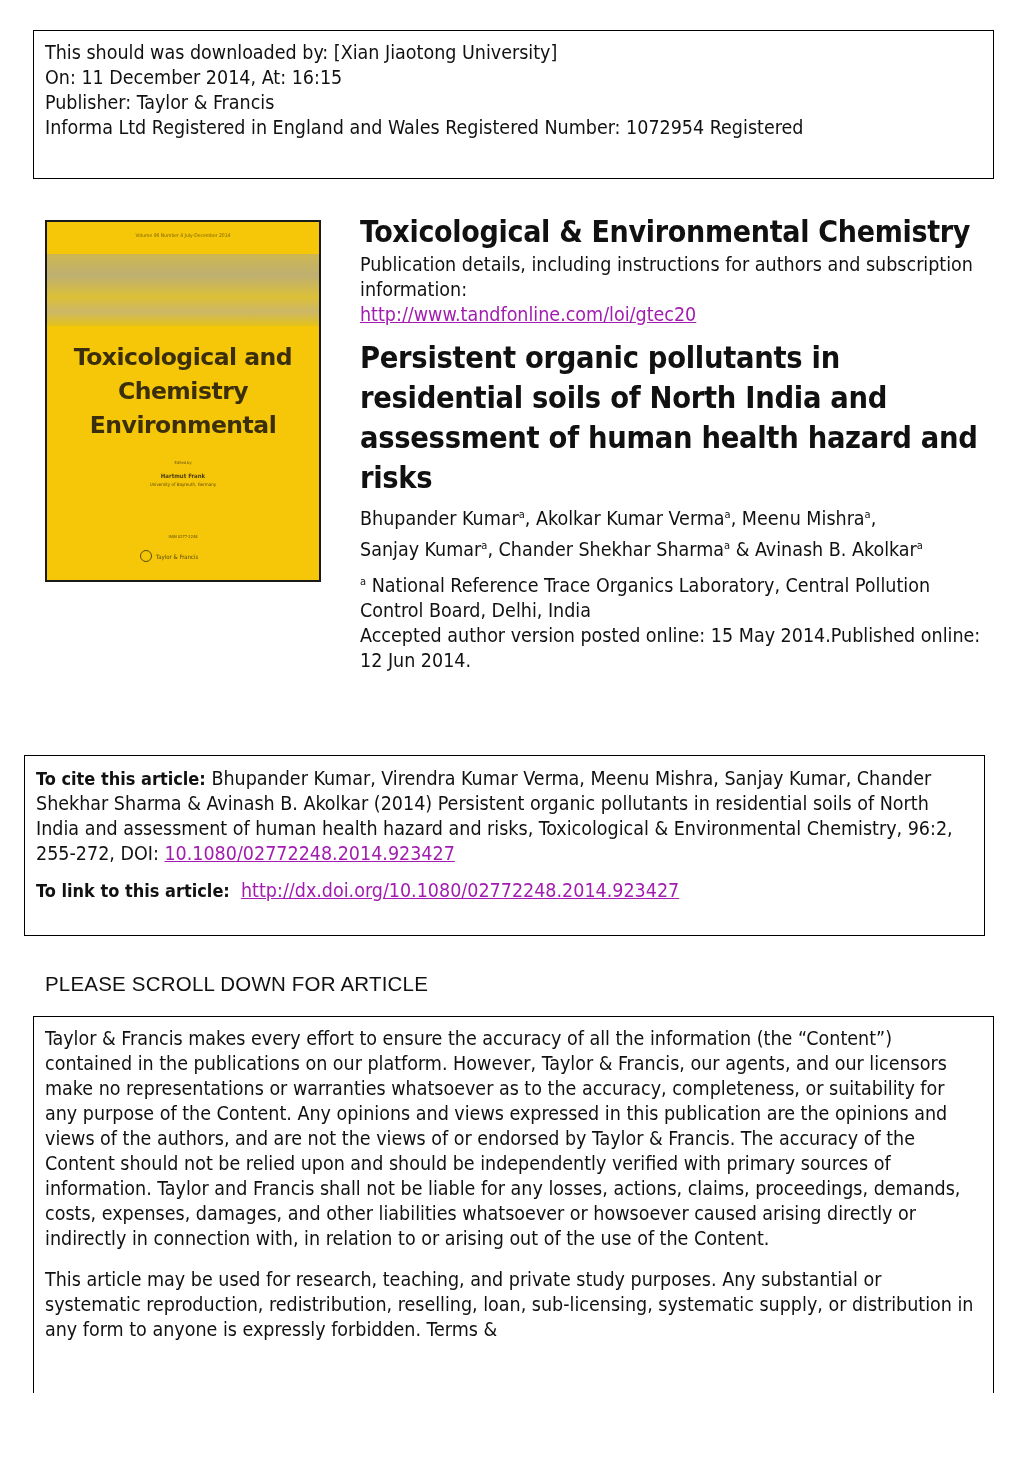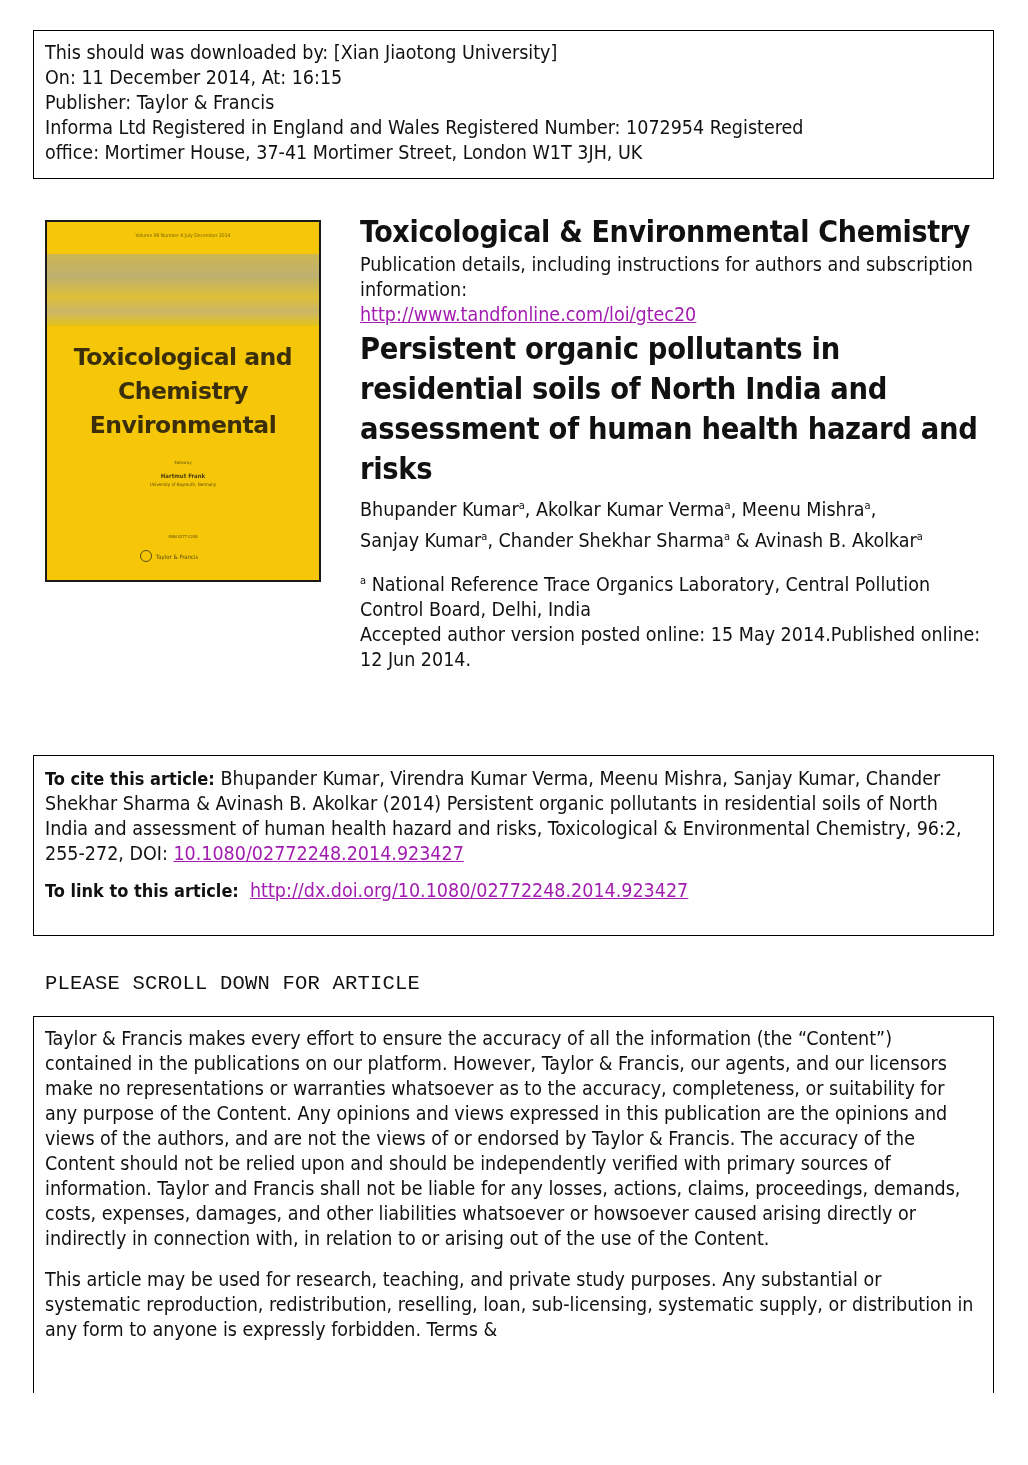--- a/index.html
+++ b/index.html
@@ -17,39 +17,38 @@
   #cover .edited { position:absolute; top:238px; left:0; right:0; text-align:center; font-size:4px; color:#5a4a10; }
   #cover .editor { position:absolute; top:250px; left:0; right:0; text-align:center; font-size:6px; font-weight:bold; color:#4a3c10; }
   #cover .univ { position:absolute; top:260px; left:0; right:0; text-align:center; font-size:4.5px; color:#5a4a10; }
   #cover .issn { position:absolute; top:312px; left:0; right:0; text-align:center; font-size:4px; color:#5a4a10; }
   #cover .pub { position:absolute; top:328px; left:93px; font-size:6px; color:#5a4a10; display:flex; align-items:center; gap:4px; }
   #cover .pub .logo { width:10px; height:10px; border:1px solid #5a4a10; border-radius:50%; }
   #journal { position:absolute; left:360px; top:212px; width:630px; }
   .jtitle { font-family:"DejaVu Sans", sans-serif; font-weight:bold; font-size:30px; line-height:40px; letter-spacing:-0.3px; }
   .small { font-size:19.5px; line-height:25px; }
   a.link { color:#a21caf; text-decoration:underline; }
-  .atitle { font-family:"DejaVu Sans", sans-serif; font-weight:bold; font-size:30.5px; line-height:40px; margin-top:2px; letter-spacing:-0.3px; }
+  .atitle { font-family:"DejaVu Sans", sans-serif; font-weight:bold; font-size:30.5px; line-height:40px; margin-top:11px; letter-spacing:-0.3px; }
   .authors { font-size:19.5px; line-height:31px; margin-top:5px; }
   sup { font-size:11px; vertical-align:7px; line-height:0; }
-  #cite-box { left:33px; top:755px; width:961px; height:181px; padding:10px 11px; font-size:19.5px; line-height:25px; }
+  #cite-box { left:24px; top:755px; width:961px; height:181px; padding:10px 11px; font-size:19.5px; line-height:25px; }
   b.lbl { font-family:"DejaVu Sans", sans-serif; font-weight:bold; font-size:18px; }
-  #scroll { position:absolute; left:45px; top:972px; font-size:20.5px; letter-spacing:0.2px; font-family:Liberation Mono, monospace; }
+  #scroll { position:absolute; left:45px; top:972px; font-size:20.5px; letter-spacing:0.2px; font-family:Liberation Sans, sans-serif; }
   #disclaimer { position:absolute; left:33px; top:1016px; width:961px; height:460px; border:1px solid #000; border-bottom:none; box-sizing:border-box; padding:9px 11px; font-size:19.5px; line-height:25px; }
   #disclaimer p { margin:0 0 16px 0; }
   #cutoff { position:absolute; left:0; top:1393px; width:1028px; height:72px; background:#fff; }
 </style>
 </head>
 <body>
 
 <div id="download-box" class="box cond">
   <div>This should was downloaded by: [Xian Jiaotong University]</div>
   <div>On: 11 December 2014, At: 16:15</div>
   <div>Publisher: Taylor &amp; Francis</div>
   <div>Informa Ltd Registered in England and Wales Registered Number: 1072954 Registered</div>
-  <div>office: Mortimer House, 37-41 Mortimer Street, London W1T 3JH, UK</div>
 </div>
 
 <div id="cover">
   <div class="vol">Volume 96 Number 4 July-December 2014</div>
   <div class="clouds"></div>
   <div class="ctitle">
     <div>Toxicological and</div>
     <div>Chemistry</div>
     <div>Environmental</div>
   </div>
@@ -64,21 +63,21 @@
 </div>
 
 <div id="journal" class="cond">
   <div class="jtitle">Toxicological &amp; Environmental Chemistry</div>
   <div class="small">Publication details, including instructions for authors and subscription information:</div>
   <div class="small"><a class="link" href="#">http://www.tandfonline.com/loi/gtec20</a></div>
   <div class="atitle">Persistent organic pollutants in residential soils of North India and assessment of human health hazard and risks</div>
   <div class="authors">
     <span>Bhupander Kumar</span><sup>a</sup><span>, </span><span>Akolkar Kumar Verma</span><sup>a</sup><span>, </span><span>Meenu Mishra</span><sup>a</sup><span>, </span><br><span>Sanjay Kumar</span><sup>a</sup><span>, </span><span>Chander Shekhar Sharma</span><sup>a</sup><span> &amp; </span><span>Avinash B. Akolkar</span><sup>a</sup>
   </div>
-  <div class="small" style="margin-top:16px">
+  <div class="small" style="margin-top:8px">
     <sup>a</sup> <span>National Reference Trace Organics Laboratory, Central Pollution Control Board, Delhi, India</span>
   </div>
   <div class="small">Accepted author version posted online: 15 May 2014.Published online: 12 Jun 2014.</div>
 </div>
 
 <div id="cite-box" class="box cond">
   <div>
     <b class="lbl">To cite this article:</b>
     <span>Bhupander Kumar, Virendra Kumar Verma, Meenu Mishra, Sanjay Kumar, Chander Shekhar Sharma &amp; Avinash B. Akolkar (2014) Persistent organic pollutants in residential soils of North India and assessment of human health hazard and risks, Toxicological &amp; Environmental Chemistry, 96:2, 255-272, DOI: </span><a class="link" href="#">10.1080/02772248.2014.923427</a>
   </div>

